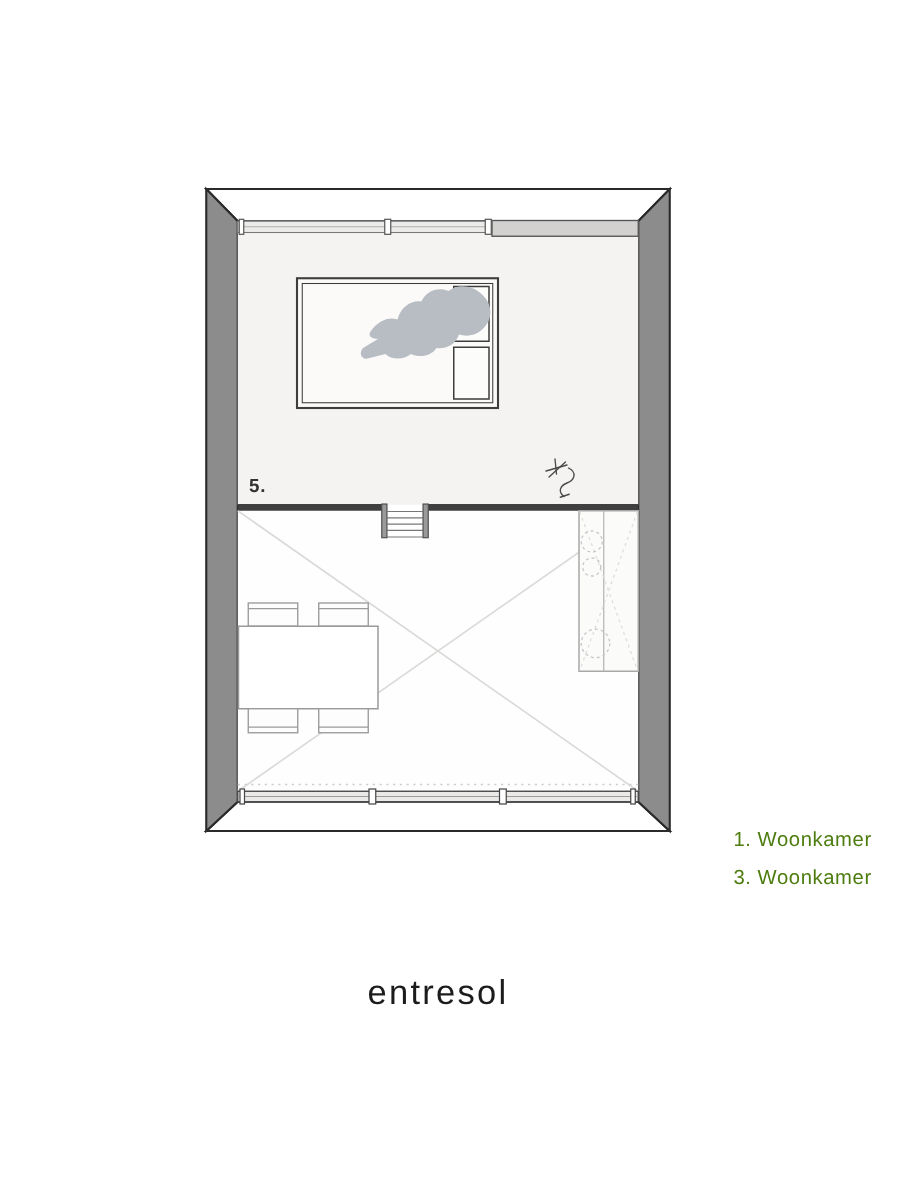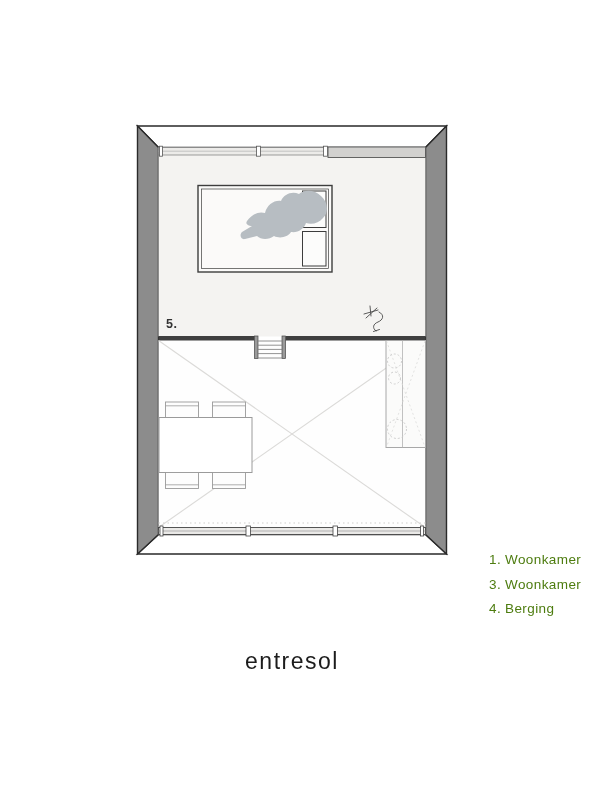--- a/index.html
+++ b/index.html
@@ -144,20 +144,17 @@
     </g>
   </svg>
 
   <div class="legend">
     <div class="legend-row">
       <span class="legend-num">1.</span><span>Woonkamer</span>
     </div>
     <div class="legend-row">
       <span class="legend-num">3.</span><span>Woonkamer</span>
     </div>
-    <div class="legend-row">
-      <span class="legend-num">4.</span><span>Berging</span>
-    </div>
   </div>
 
   <div class="plan-title">entresol</div>
 
 </div>
 
 </body></html>

